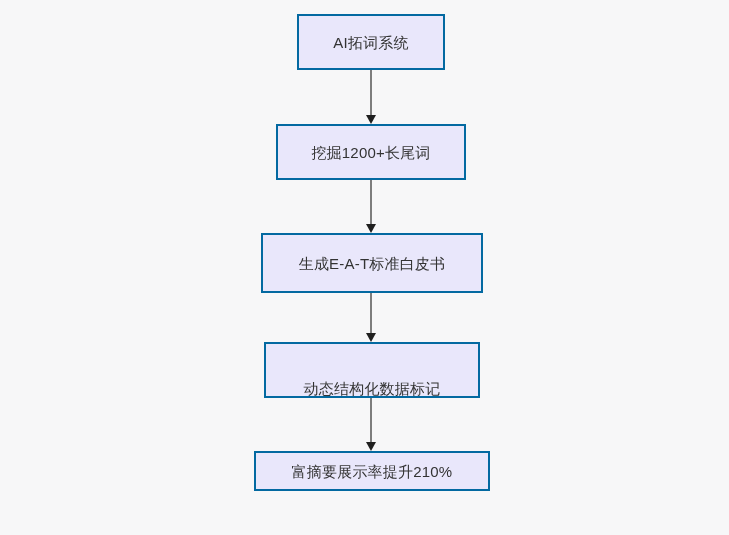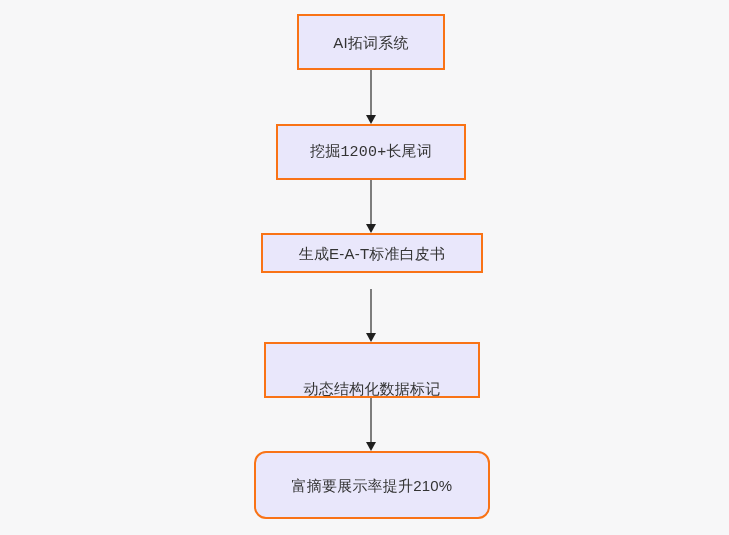--- a/index.html
+++ b/index.html
@@ -15,21 +15,21 @@
   }
   #flowchart {
     position: relative;
     width: 729px;
     height: 535px;
   }
   .node {
     position: absolute;
     box-sizing: border-box;
     background: #e9e7fb;
-    border: 2px solid #f97316;
+    border: 2px solid #0369a1;
     border-radius: 0;
     display: flex;
     align-items: center;
     justify-content: center;
     color: #333333;
     font-size: 15px;
     line-height: 1;
     letter-spacing: 0.2px;
     white-space: nowrap;
     z-index: 2;
@@ -84,29 +84,29 @@
 
   <div class="edge" style="left:361px; top:398px; width:20px; height:53px;">
     <div class="edge-line" style="height:45px;"></div>
     <div class="edge-head"></div>
   </div>
 
   <div class="node" style="left:297px; top:14px; width:148px; height:56px;">
     <span class="node-label">AI拓词系统</span>
   </div>
 
-  <div class="node" style="left:276px; top:124px; width:190px; height:56px;font-family:Liberation Mono, monospace;">
+  <div class="node" style="left:276px; top:124px; width:190px; height:56px;">
     <span class="node-label">挖掘1200+长尾词</span>
   </div>
 
-  <div class="node" style="left:261px; top:233px; width:222px; height:40px;">
+  <div class="node" style="left:261px; top:233px; width:222px; height:60px;">
     <span class="node-label">生成E-A-T标准白皮书</span>
   </div>
 
   <div class="node" style="left:264px; top:342px; width:216px; height:56px;align-items:flex-end;">
     <span class="node-label">动态结构化数据标记</span>
   </div>
 
-  <div class="node" style="left:254px; top:451px; width:236px; height:68px;border-radius:12px;">
+  <div class="node" style="left:254px; top:451px; width:236px; height:40px;">
     <span class="node-label">富摘要展示率提升210%</span>
   </div>
 
 </div>
 
 </body></html>

